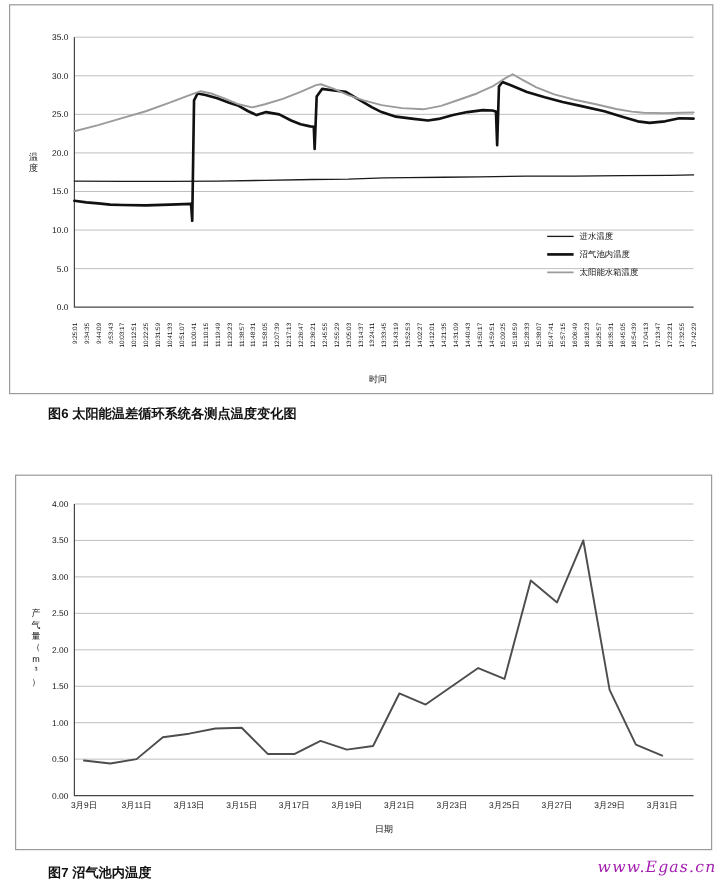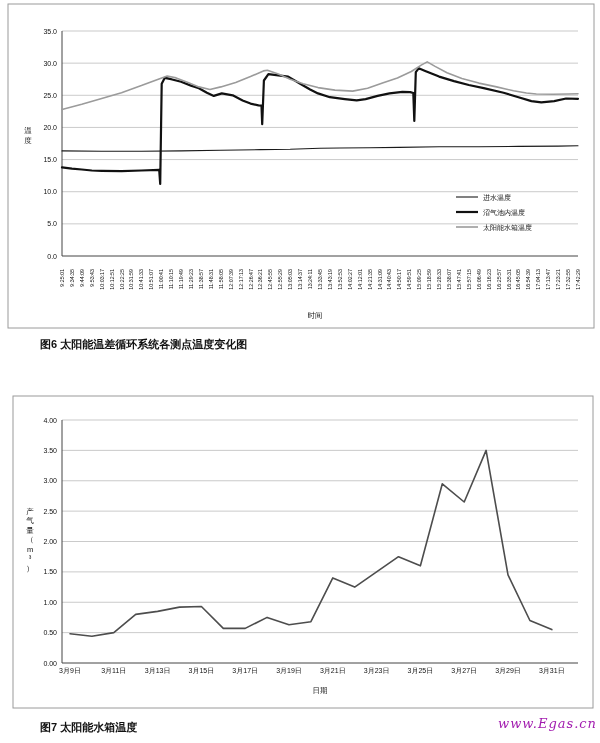--- a/index.html
+++ b/index.html
@@ -135,16 +135,16 @@
       <text x="332.79999999999995" y="283" text-anchor="middle" font-size="7" fill="#111">3月21日</text>
       <text x="376.59999999999997" y="283" text-anchor="middle" font-size="7" fill="#111">3月23日</text>
       <text x="420.4" y="283" text-anchor="middle" font-size="7" fill="#111">3月25日</text>
       <text x="464.2" y="283" text-anchor="middle" font-size="7" fill="#111">3月27日</text>
       <text x="508" y="283" text-anchor="middle" font-size="7" fill="#111">3月29日</text>
       <text x="551.8" y="283" text-anchor="middle" font-size="7" fill="#111">3月31日</text>
       <text x="320" y="303" text-anchor="middle" font-size="7.5" fill="#111">日期</text>
       <text text-anchor="middle" font-size="7.5" fill="#111"><tspan x="30" y="123.5">产</tspan><tspan x="30" y="133.0">气</tspan><tspan x="30" y="142.5">量</tspan><tspan x="30" y="152.0">（</tspan><tspan x="30" y="161.5">m</tspan><tspan x="30" y="171.0">³</tspan><tspan x="30" y="180.5">）</tspan></text>
       <polyline points="70.0,243.8 91.9,246.3 113.8,242.6 135.7,224.4 157.6,221.4 179.5,217.1 201.4,216.5 223.3,238.4 245.2,238.4 267.1,227.4 289.0,234.7 310.9,231.7 332.8,187.9 354.7,197.1 376.6,181.9 398.5,166.7 420.4,175.8 442.3,93.8 464.2,112.0 486.1,60.4 508.0,184.9 529.9,230.5 551.8,239.6" fill="none" stroke="#4d4d4d" stroke-width="1.6" stroke-linejoin="round" stroke-linecap="round"></polyline>
     </svg>
-  <div class="caption" id="caption-fig7">图7  太阳能水箱温度</div>
+  <div class="caption" id="caption-fig7">图7  沼气池内温度</div>
 
   <span class="watermark" style="color: #a21caf;">www.Egas.cn</span>
 </div>
 
 </body></html>

